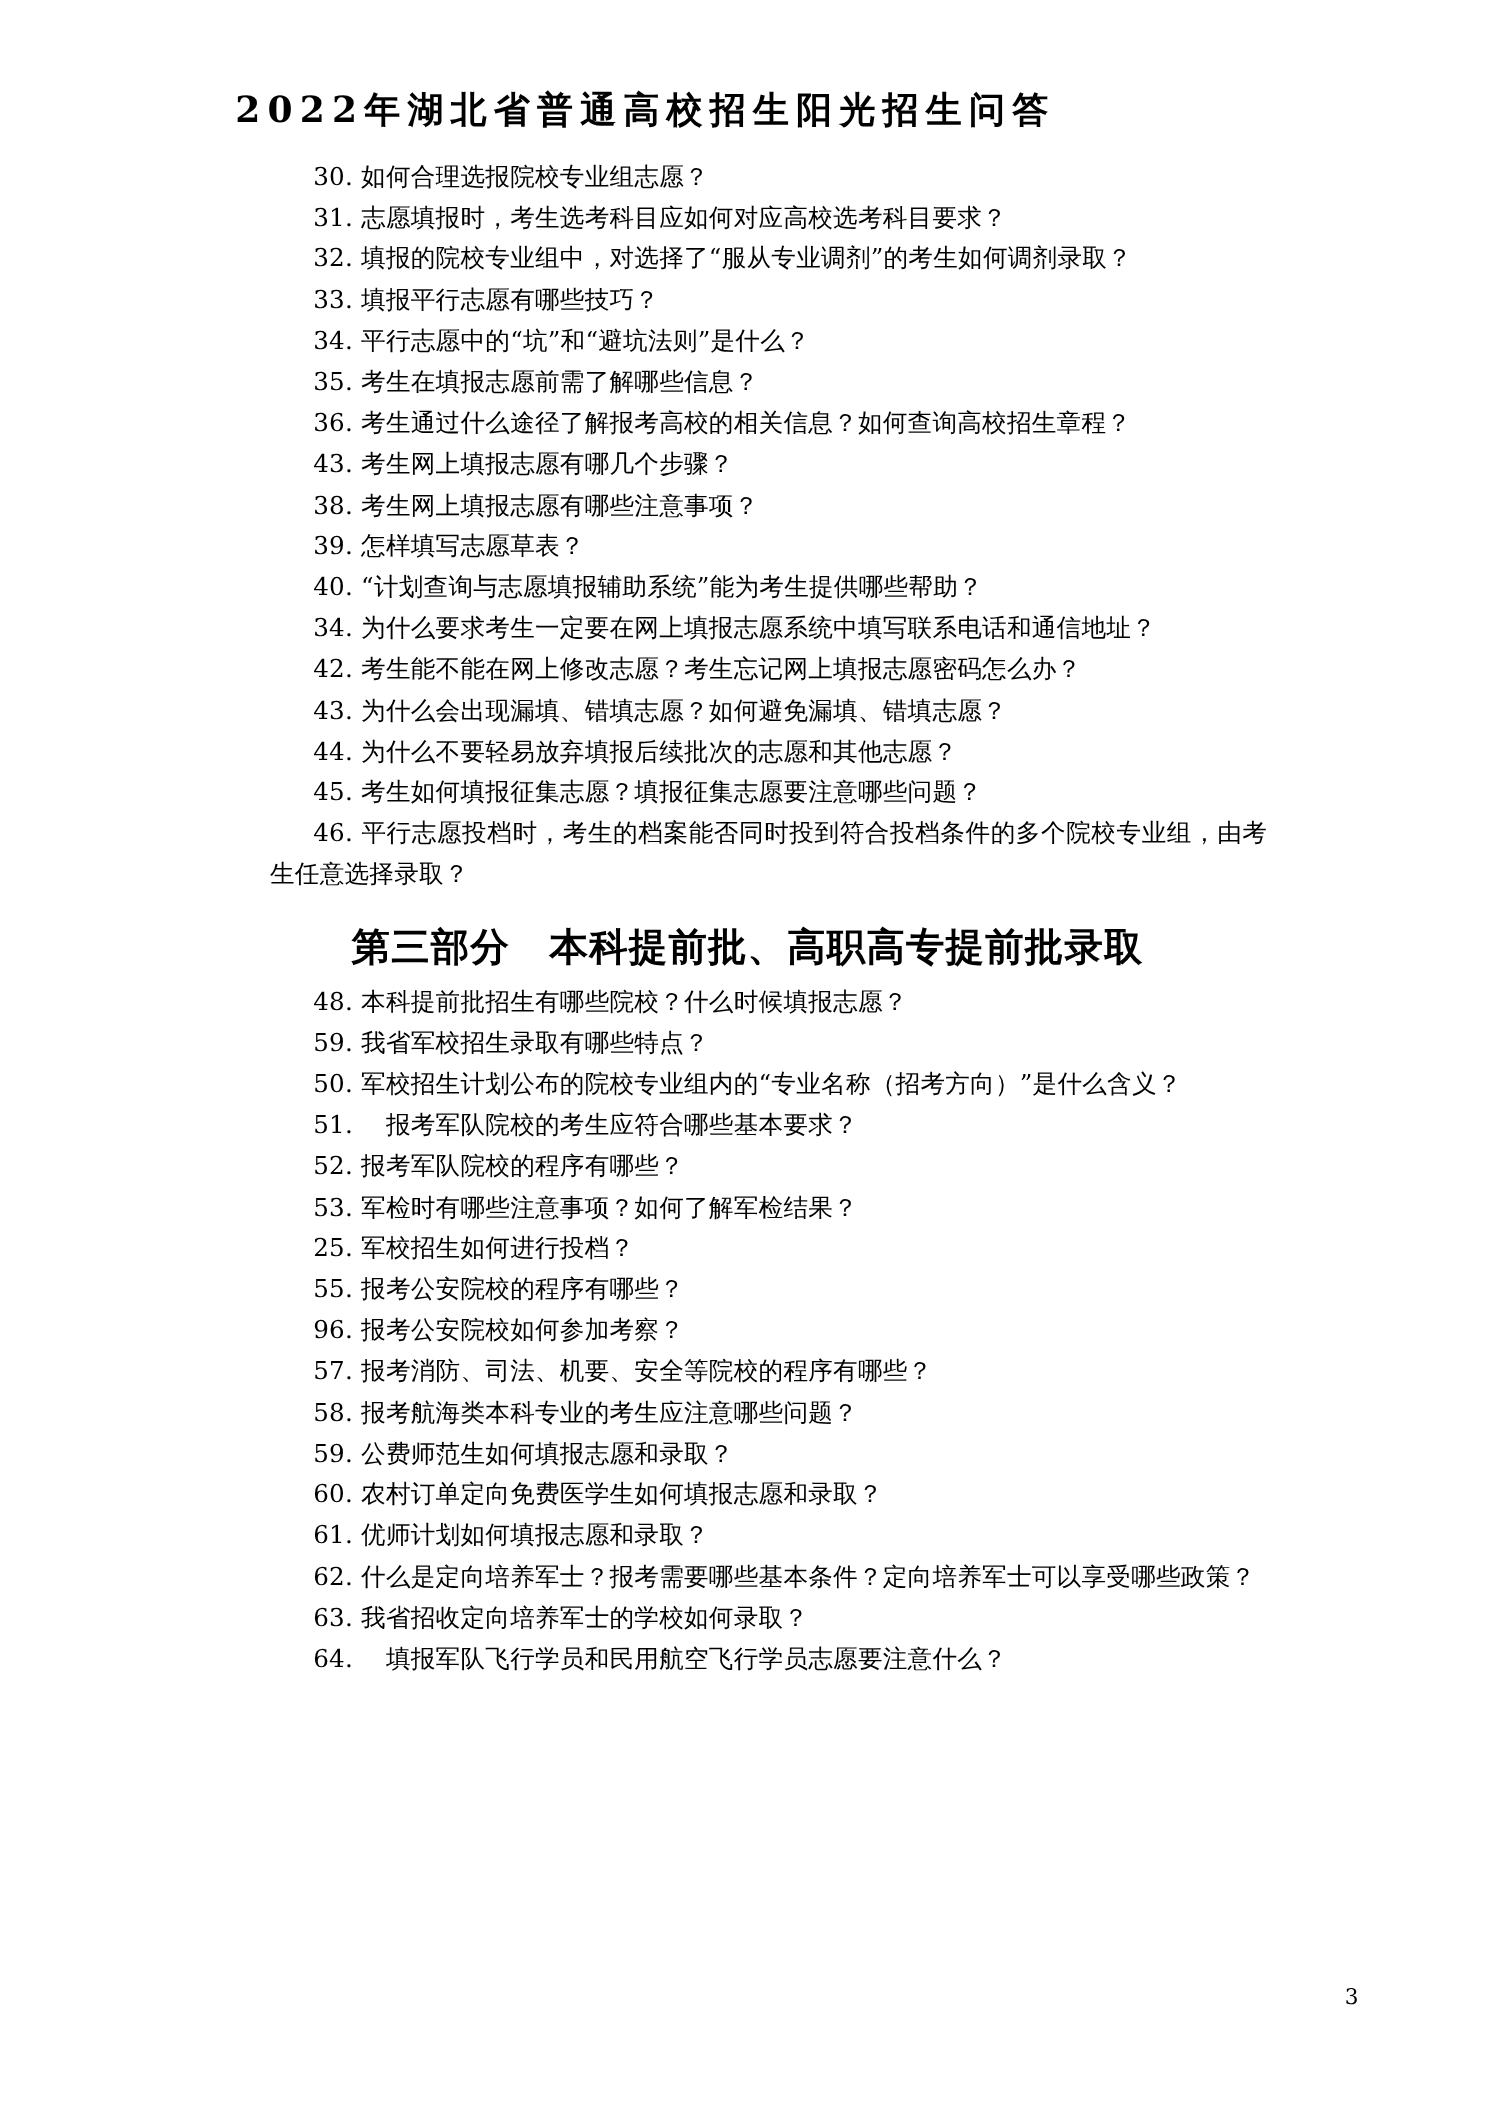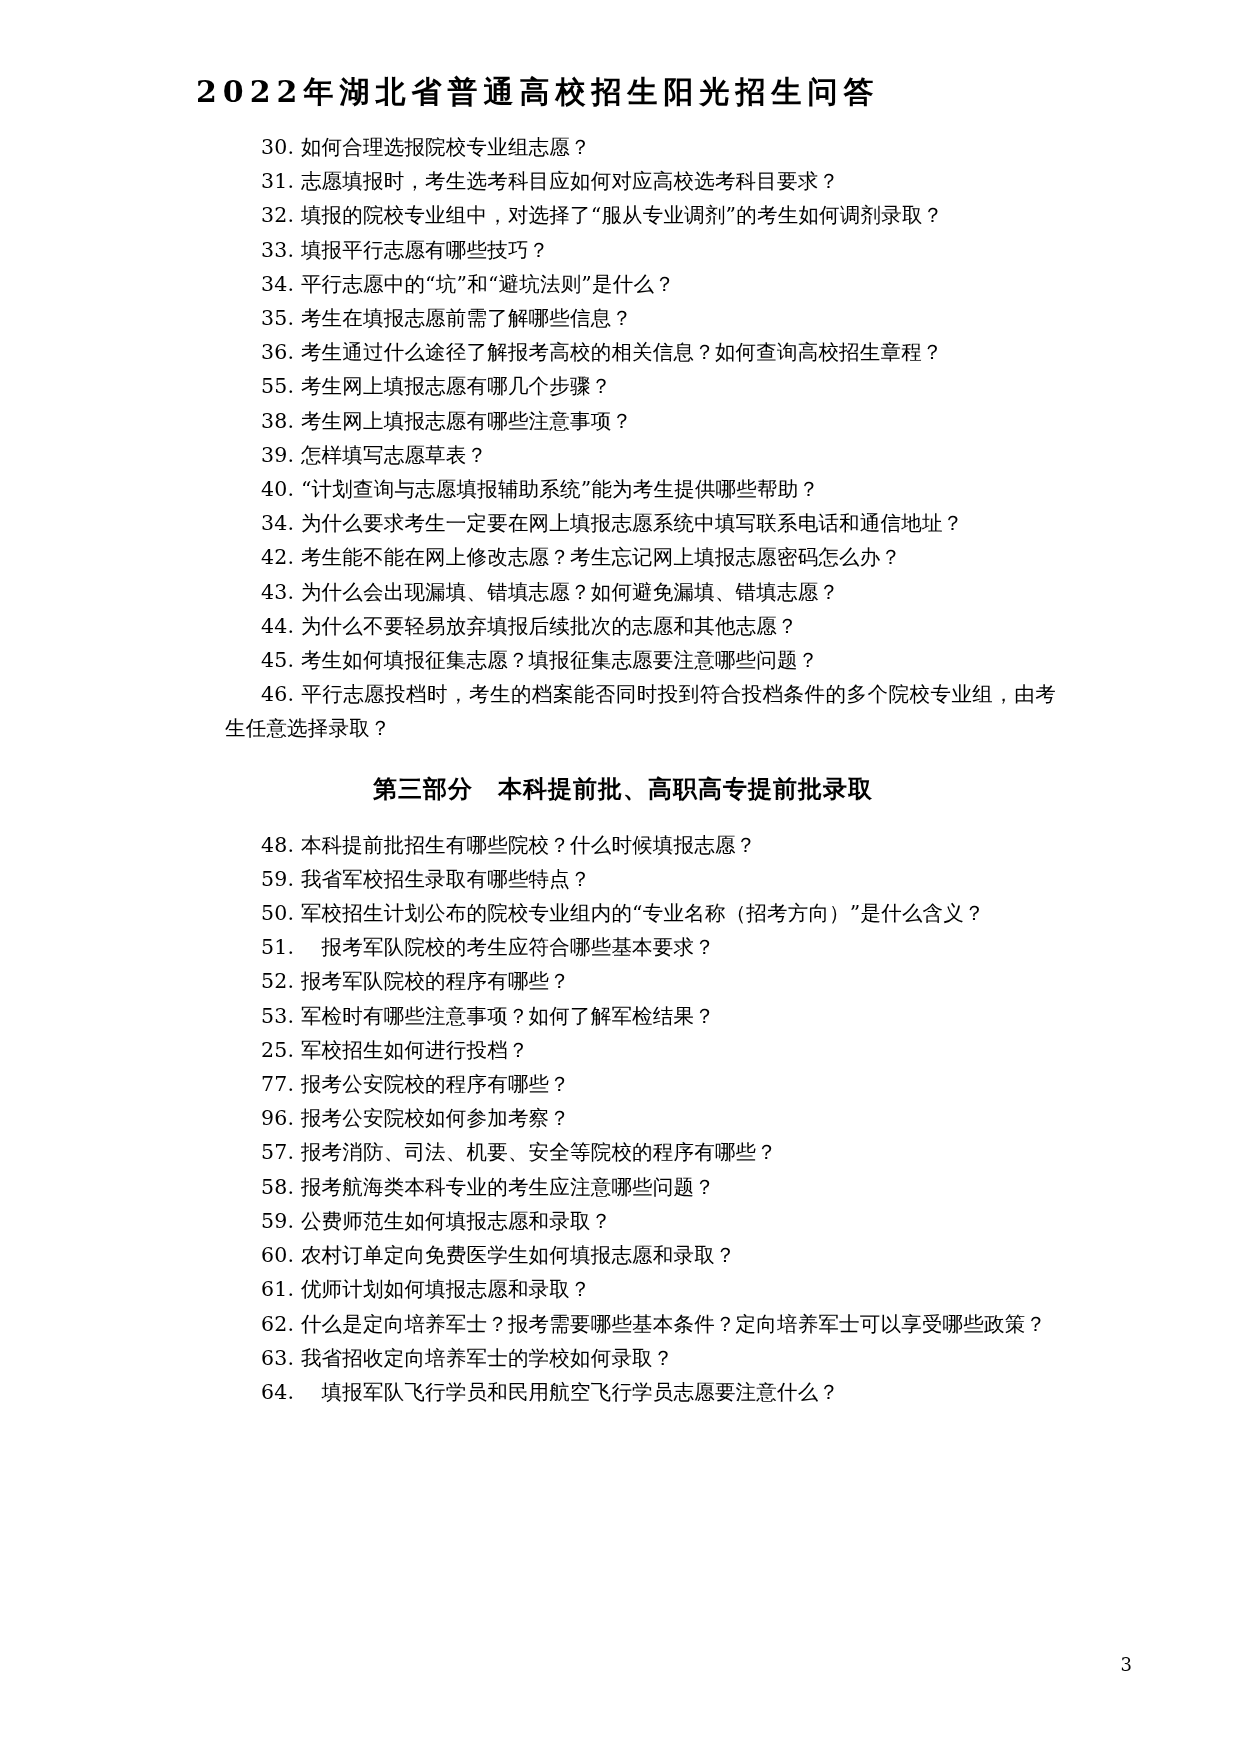--- a/index.html
+++ b/index.html
@@ -45,26 +45,26 @@
     text-indent: 36px;
     text-align: justify;
     letter-spacing: 0.2px;
     margin-left: 35px;
   }
   .q-line.wrap {
     text-indent: 36px;
   }
   .section-heading {
     font-family: "DejaVu Serif", "Liberation Serif", serif;
-    font-size: 24px;
+    font-size: 32px;
     font-weight: bold;
     text-align: center;
     line-height: 34px;
     margin-top: 26px;
-    margin-bottom: 22px;
+    margin-bottom: 12px;
     letter-spacing: 1px;
   }
   .page-number {
     position: absolute;
     right: 108px;
     bottom: 78px;
     font-family: "DejaVu Serif", "Liberation Serif", serif;
     font-size: 18px;
     color: #000;
   }
@@ -78,41 +78,41 @@
 
   <div class="body-block">
 
     <div class="q-line">30. 如何合理选报院校专业组志愿？</div>
     <div class="q-line">31. 志愿填报时，考生选考科目应如何对应高校选考科目要求？</div>
     <div class="q-line">32. 填报的院校专业组中，对选择了“服从专业调剂”的考生如何调剂录取？</div>
     <div class="q-line">33. 填报平行志愿有哪些技巧？</div>
     <div class="q-line">34. 平行志愿中的“坑”和“避坑法则”是什么？</div>
     <div class="q-line">35. 考生在填报志愿前需了解哪些信息？</div>
     <div class="q-line">36. 考生通过什么途径了解报考高校的相关信息？如何查询高校招生章程？</div>
-    <div class="q-line">55. 考生网上填报志愿有哪几个步骤？</div>
+    <div class="q-line">43. 考生网上填报志愿有哪几个步骤？</div>
     <div class="q-line">38. 考生网上填报志愿有哪些注意事项？</div>
     <div class="q-line">39. 怎样填写志愿草表？</div>
     <div class="q-line">40. “计划查询与志愿填报辅助系统”能为考生提供哪些帮助？</div>
     <div class="q-line">34. 为什么要求考生一定要在网上填报志愿系统中填写联系电话和通信地址？</div>
     <div class="q-line">42. 考生能不能在网上修改志愿？考生忘记网上填报志愿密码怎么办？</div>
     <div class="q-line">43. 为什么会出现漏填、错填志愿？如何避免漏填、错填志愿？</div>
     <div class="q-line">44. 为什么不要轻易放弃填报后续批次的志愿和其他志愿？</div>
     <div class="q-line">45. 考生如何填报征集志愿？填报征集志愿要注意哪些问题？</div>
     <div class="q-line wrap">46. 平行志愿投档时，考生的档案能否同时投到符合投档条件的多个院校专业组，由考生任意选择录取？</div>
 
     <div class="section-heading">第三部分　本科提前批、高职高专提前批录取</div>
 
     <div class="q-line">48. 本科提前批招生有哪些院校？什么时候填报志愿？</div>
     <div class="q-line">59. 我省军校招生录取有哪些特点？</div>
     <div class="q-line">50. 军校招生计划公布的院校专业组内的“专业名称（招考方向）”是什么含义？</div>
     <div class="q-line">51. 　报考军队院校的考生应符合哪些基本要求？</div>
     <div class="q-line">52. 报考军队院校的程序有哪些？</div>
     <div class="q-line">53. 军检时有哪些注意事项？如何了解军检结果？</div>
     <div class="q-line">25. 军校招生如何进行投档？</div>
-    <div class="q-line">77. 报考公安院校的程序有哪些？</div>
+    <div class="q-line">55. 报考公安院校的程序有哪些？</div>
     <div class="q-line">96. 报考公安院校如何参加考察？</div>
     <div class="q-line">57. 报考消防、司法、机要、安全等院校的程序有哪些？</div>
     <div class="q-line">58. 报考航海类本科专业的考生应注意哪些问题？</div>
     <div class="q-line">59. 公费师范生如何填报志愿和录取？</div>
     <div class="q-line">60. 农村订单定向免费医学生如何填报志愿和录取？</div>
     <div class="q-line">61. 优师计划如何填报志愿和录取？</div>
     <div class="q-line wrap">62. 什么是定向培养军士？报考需要哪些基本条件？定向培养军士可以享受哪些政策？</div>
     <div class="q-line">63. 我省招收定向培养军士的学校如何录取？</div>
     <div class="q-line">64. 　填报军队飞行学员和民用航空飞行学员志愿要注意什么？</div>
 

